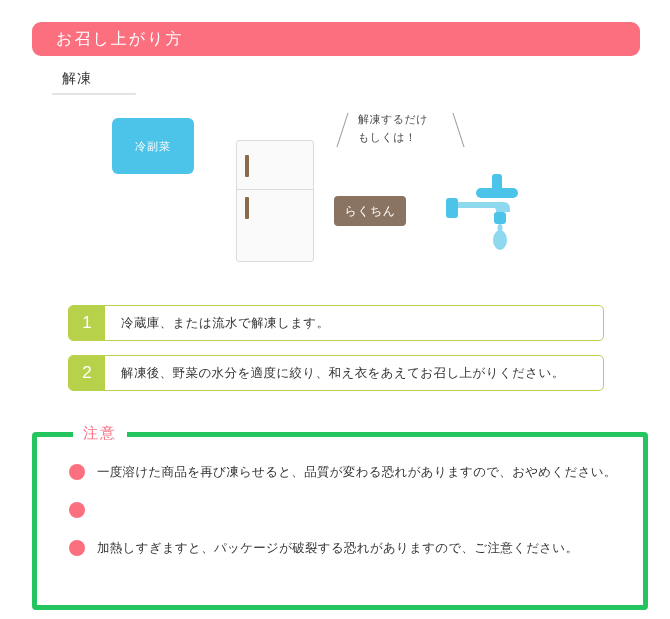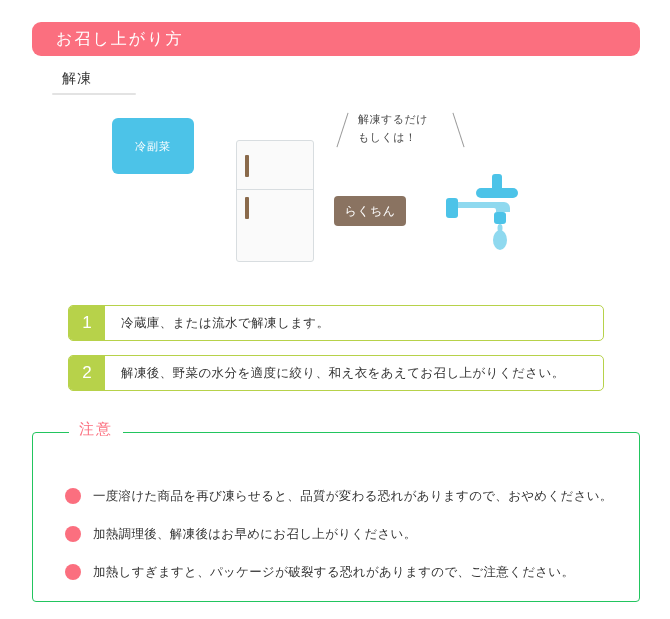--- a/index.html
+++ b/index.html
@@ -229,38 +229,38 @@
     letter-spacing: 0.4px;
   }
 
   
   .caution {
     position: absolute;
     left: 32px;
     top: 432px;
     width: 606px;
     height: 168px;
-    border: 1px solid #22c55e;
+    border: 5px solid #22c55e;
     border-radius: 4px;
     background: #ffffff;
   }
   .caution-label {
     position: absolute;
     left: 36px;
     top: -13px;
     background: #ffffff;
     padding: 0 10px;
     color: #fb6f7f;
     font-size: 15px;
     letter-spacing: 2px;
   }
   .caution-list {
     position: absolute;
     left: 0;
-    top: 44px;
+    top: 16px;
     width: 100%;
   }
   .caution-item {
     display: flex;
     align-items: center;
     height: 38px;
     padding-left: 32px;
   }
   .caution-item .dot {
     width: 16px;
@@ -338,21 +338,20 @@
 
   <div class="caution">
     <div class="caution-label">注意</div>
     <div class="caution-list">
       <div class="caution-item">
         <div class="dot"></div>
         <div class="ctxt">一度溶けた商品を再び凍らせると、品質が変わる恐れがありますので、おやめください。</div>
       </div>
       <div class="caution-item">
         <div class="dot"></div>
-        <div class="ctxt">加熱調理後、解凍後はお早めにお召し上がりください。</div>
       </div>
       <div class="caution-item">
         <div class="dot"></div>
         <div class="ctxt">加熱しすぎますと、パッケージが破裂する恐れがありますので、ご注意ください。</div>
       </div>
     </div>
   </div>
 
 </div>
 

